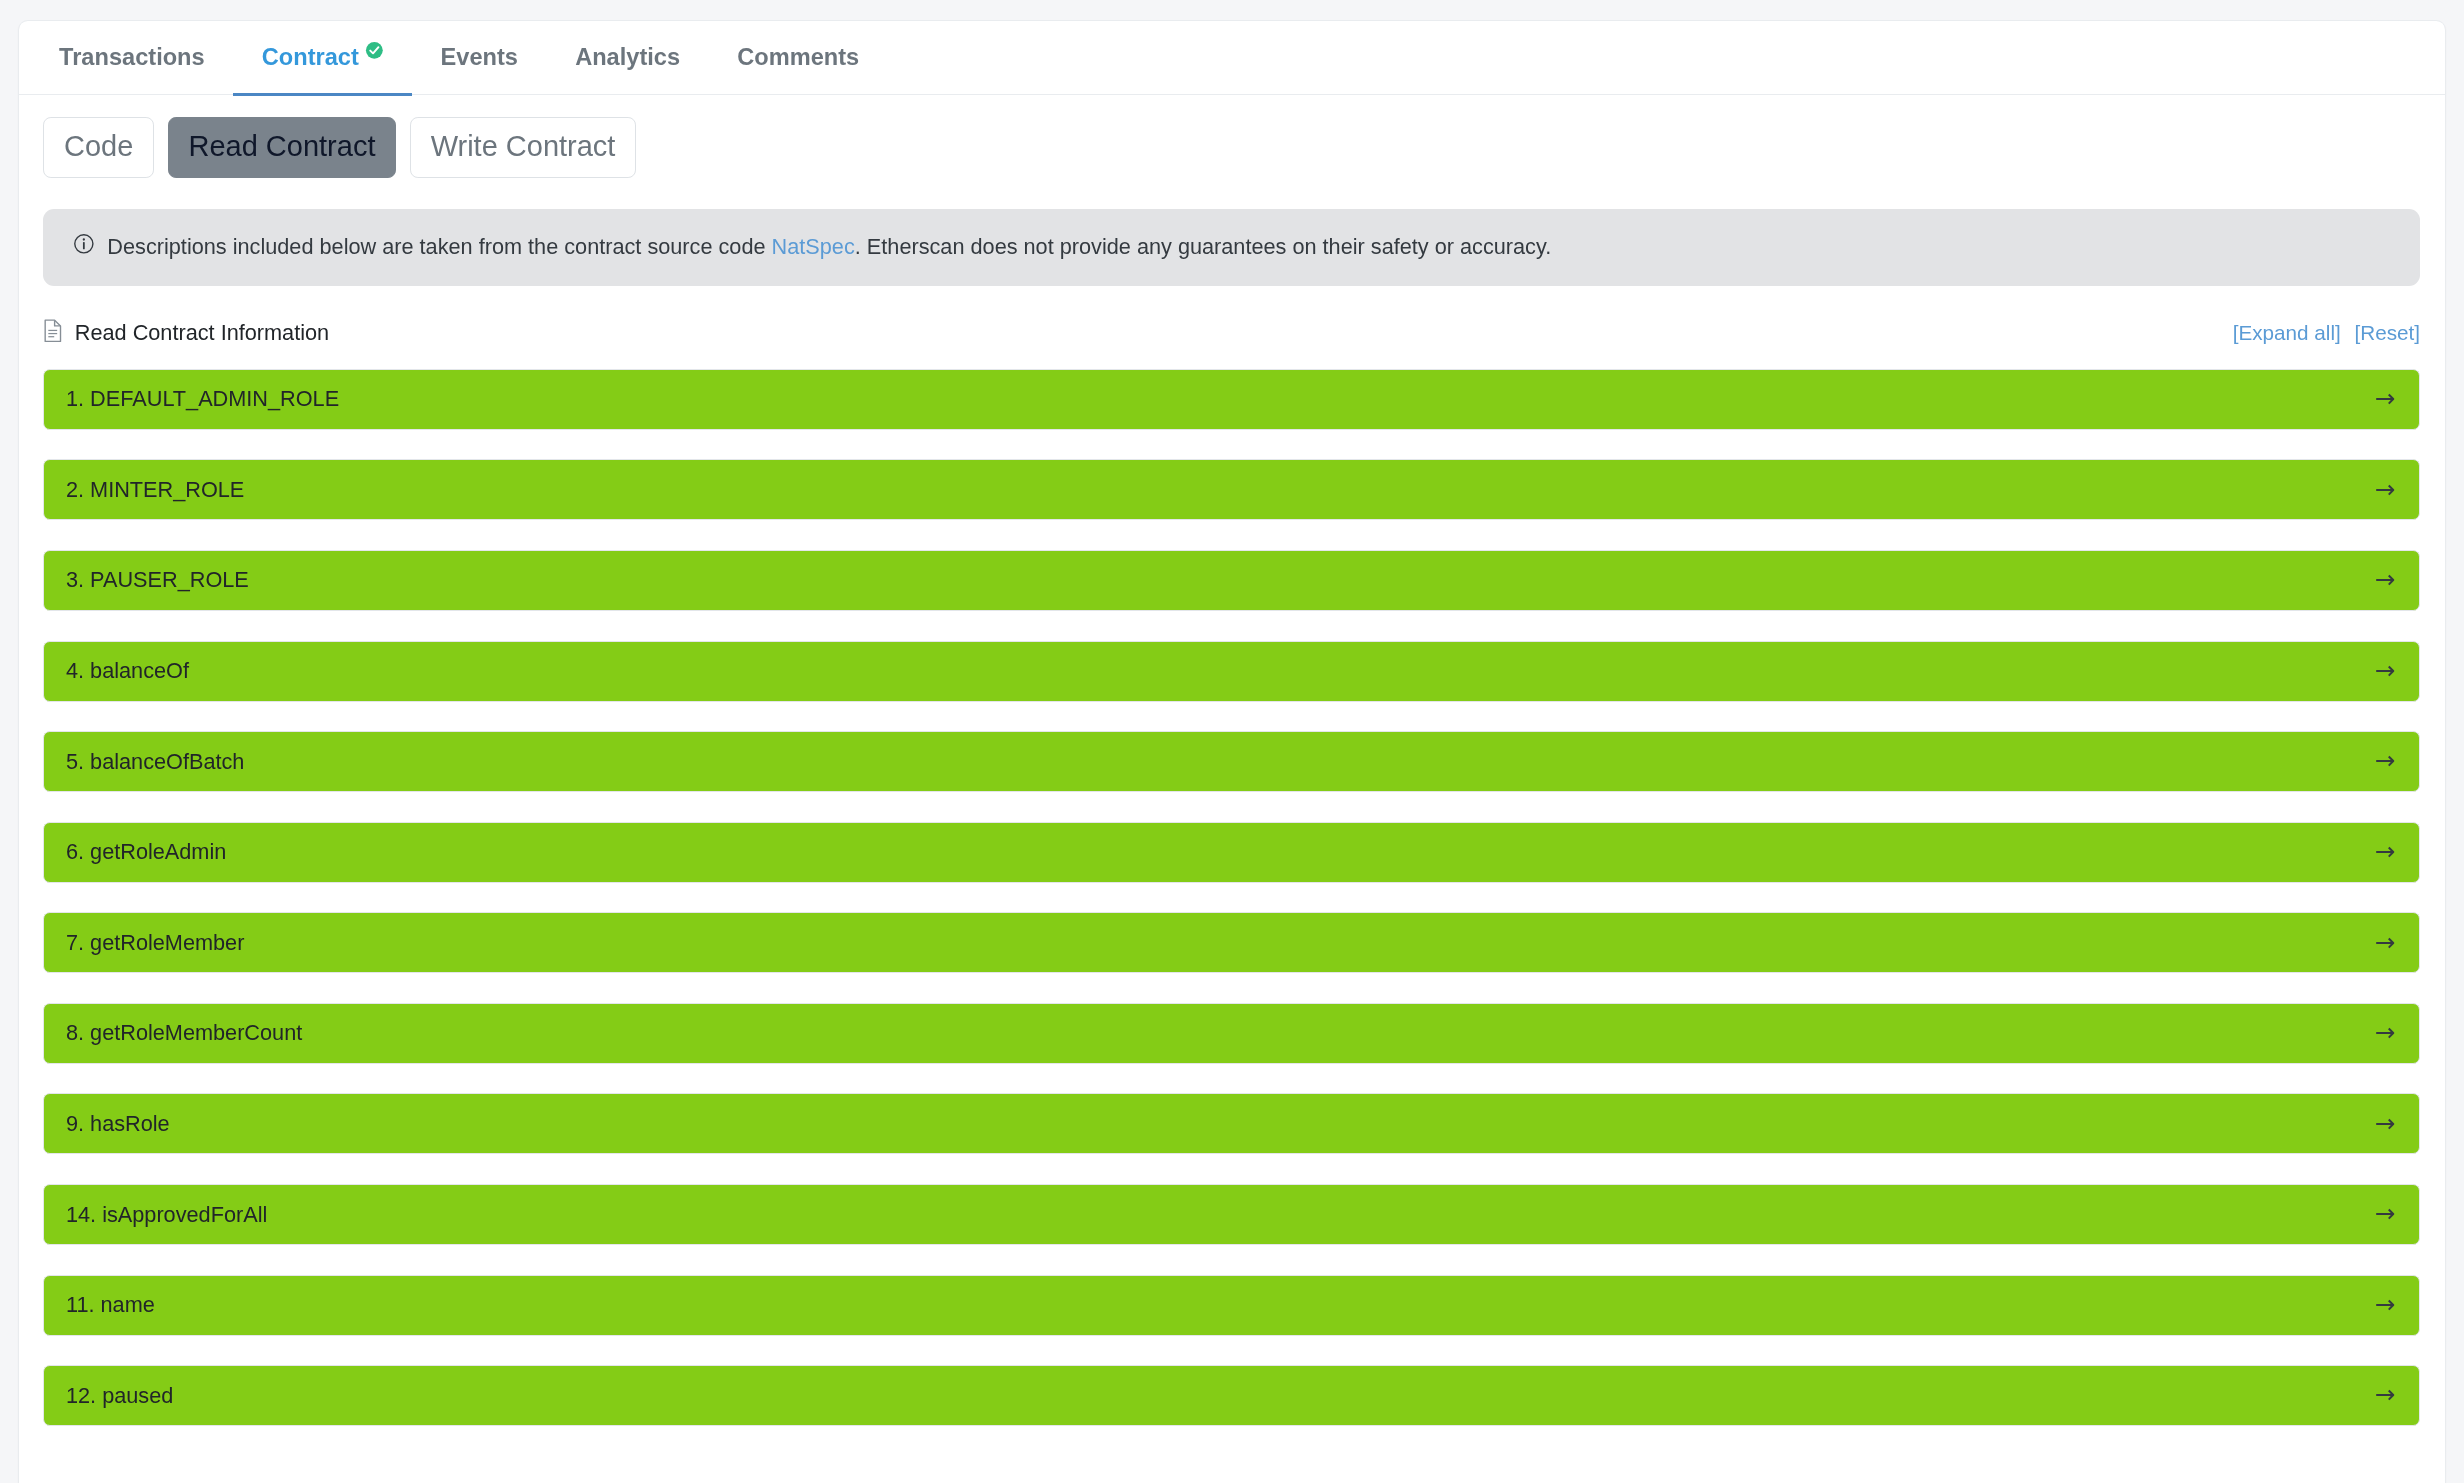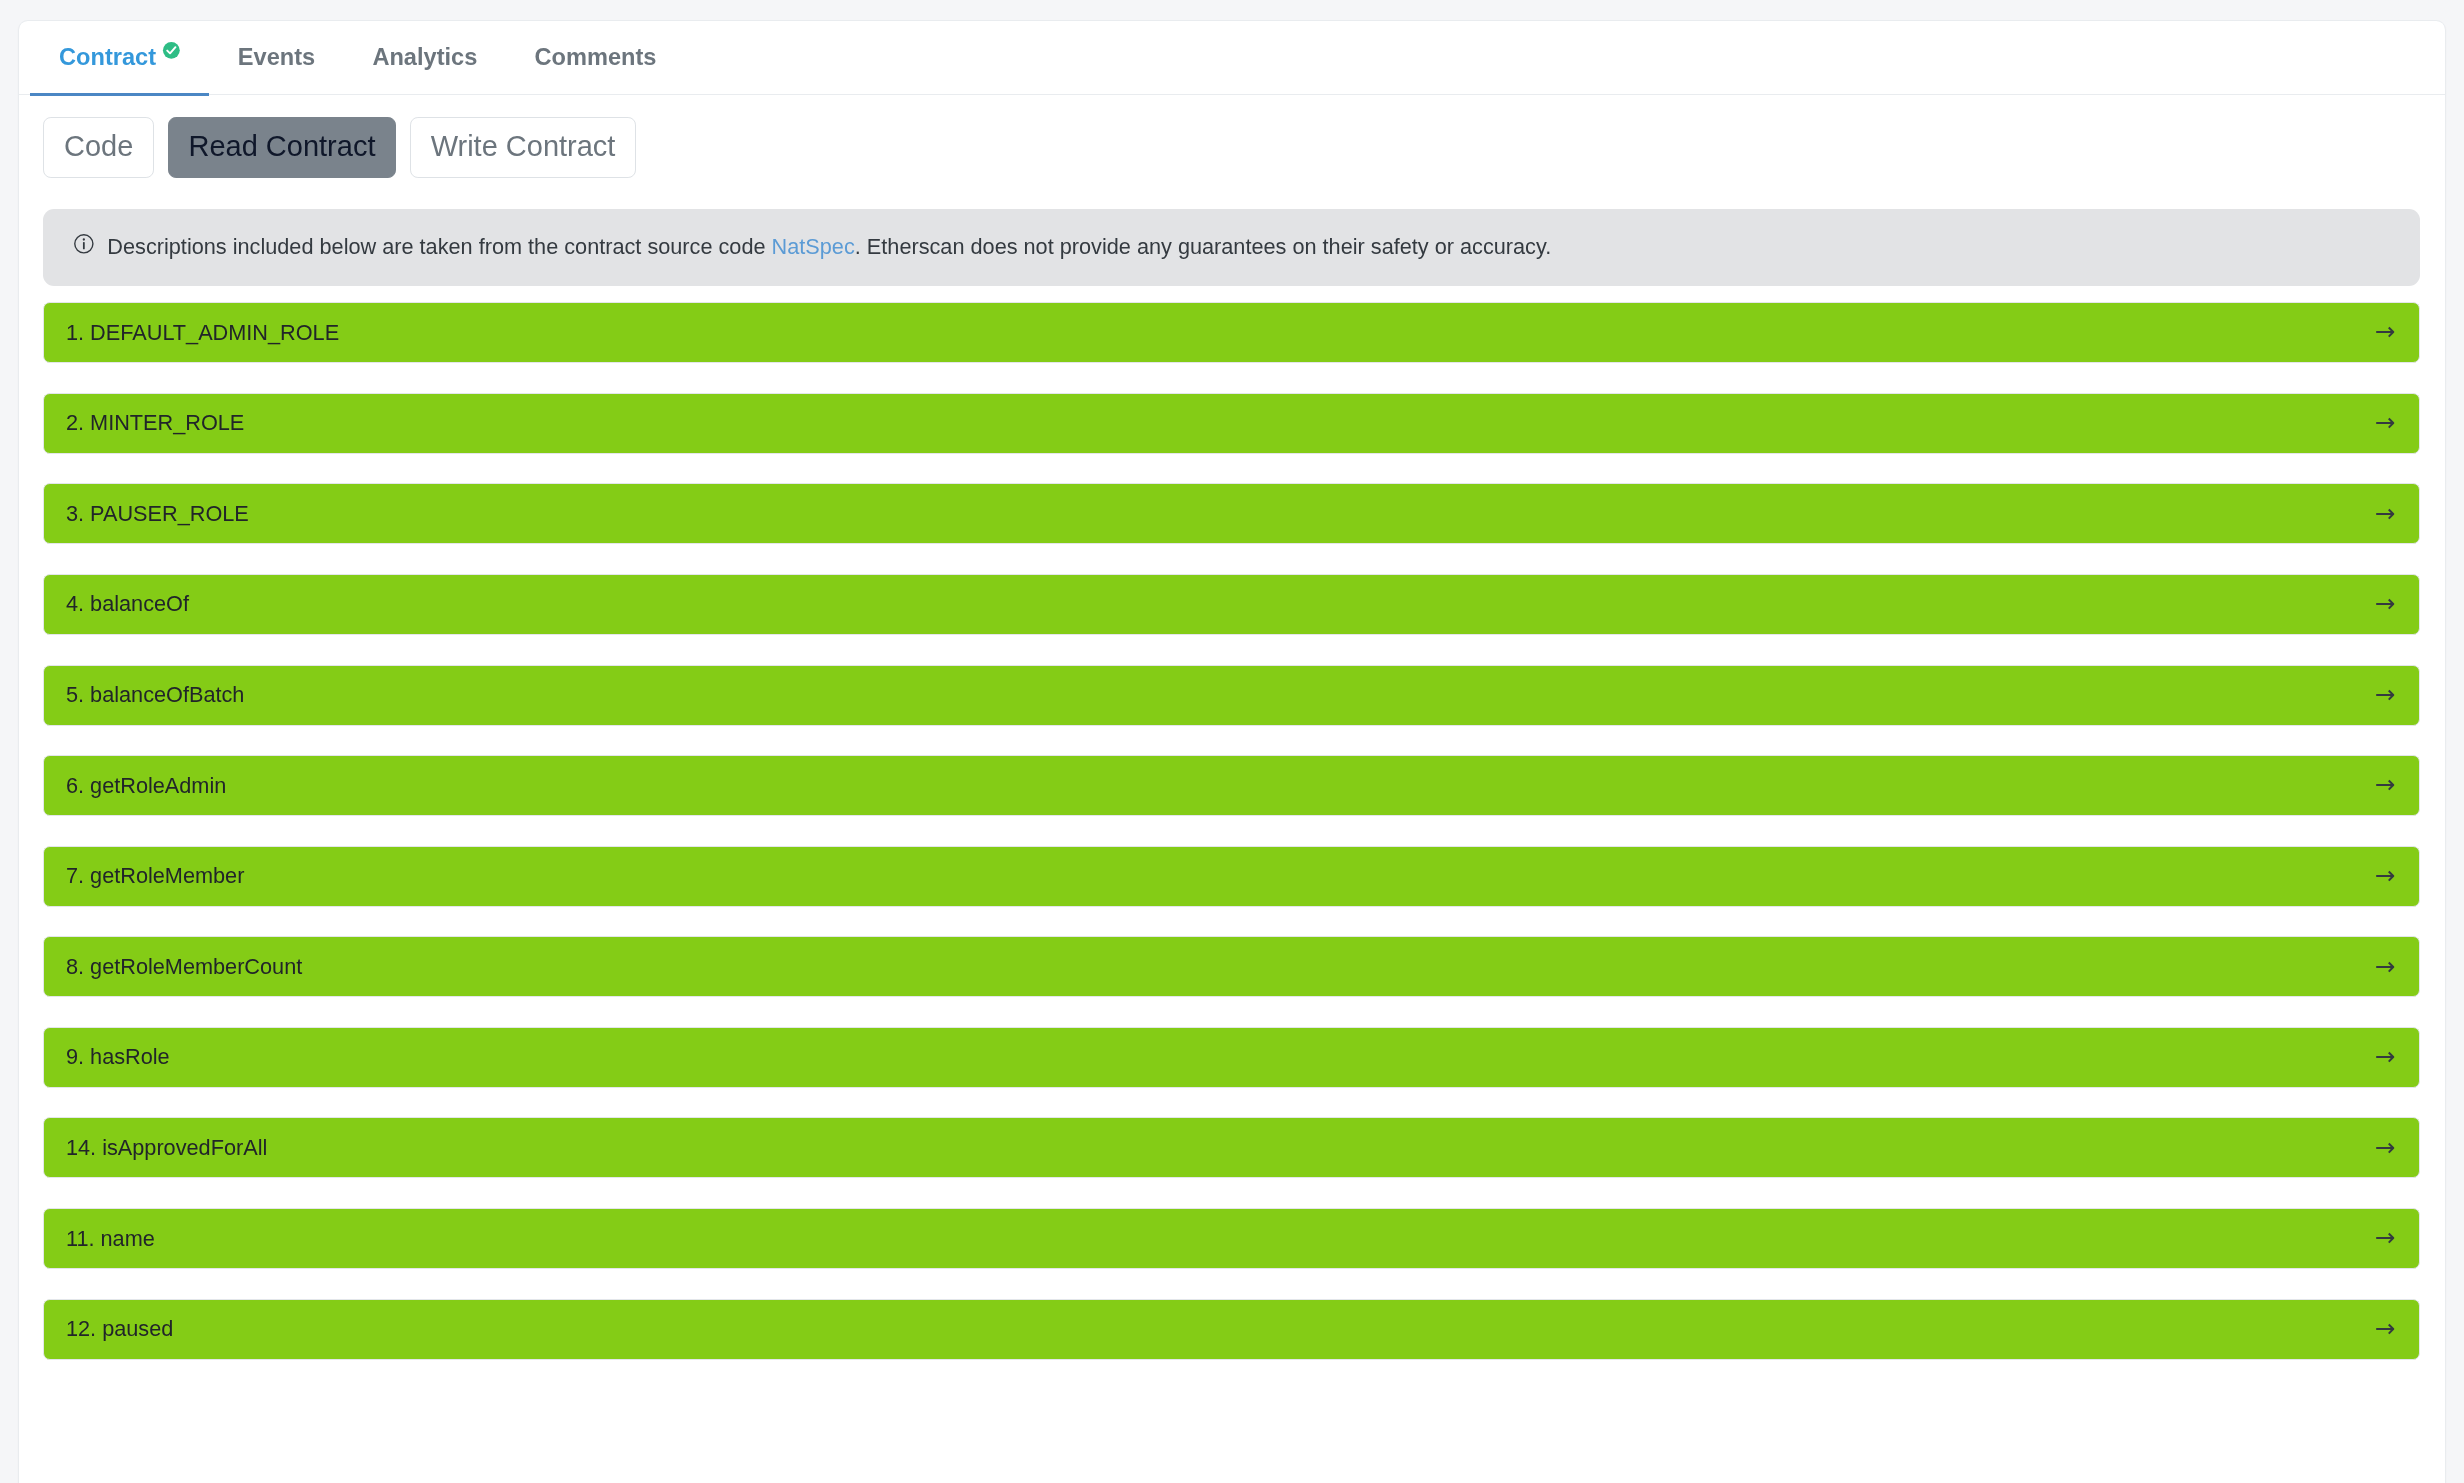--- a/index.html
+++ b/index.html
@@ -229,20 +229,23 @@
       <div class="wm-bar" style="left:75px; top:106px;height:65px;"></div>
       <div class="wm-bar" style="left:110px;top:95px; height:57px;"></div>
     </div>
     <div class="wm-cjk">律动</div>
     <div class="wm-brand">BLOCKBEATS</div>
   </div>
 
   <div class="card">
 
     <div class="tabbar">
+      <div class="tab">
+        <span>Transactions</span>
+      </div>
       <div class="tab active">
         <span>Contract</span>
         <span class="verified-badge">
           <svg width="18.7" height="18.7" viewBox="0 0 20 20">
             <circle cx="10" cy="10" r="9" fill="#2ebd85"></circle>
             <path d="M5.6 10.3 L8.6 13.2 L14.4 6.6" fill="none" stroke="#ffffff" stroke-width="2.1" stroke-linecap="round" stroke-linejoin="round"></path>
           </svg>
         </span>
       </div>
       <div class="tab">
@@ -266,20 +269,38 @@
       <span class="info-icon">
         <svg width="21.7" height="21.7" viewBox="0 0 22 22">
           <circle cx="11" cy="11" r="9.2" fill="none" stroke="#343a40" stroke-width="1.4"></circle>
           <circle cx="11" cy="6.6" r="1.15" fill="#343a40"></circle>
           <rect x="10.1" y="9.2" width="1.8" height="7.4" rx="0.7" fill="#343a40"></rect>
         </svg>
       </span>
       <span><span>Descriptions included below are taken from the contract source code </span><a href="#">NatSpec</a><span>. Etherscan does not provide any guarantees on their safety or accuracy.</span></span>
     </div>
 
+    <div class="sec-head">
+      <div class="sec-head-left">
+        <span>
+          <svg width="19.7" height="23.6" viewBox="0 0 20 24">
+            <path d="M2.2 1.2 h9.6 L17.8 7 v15.8 H2.2 Z" fill="#ffffff" stroke="#868e96" stroke-width="1.4" stroke-linejoin="round"></path>
+            <path d="M11.8 1.4 V7 H17.6" fill="none" stroke="#868e96" stroke-width="1.4" stroke-linejoin="round"></path>
+            <rect x="5.4" y="11" width="9" height="1.25" fill="#868e96"></rect>
+            <rect x="5.4" y="14.2" width="9" height="1.25" fill="#868e96"></rect>
+            <rect x="5.4" y="17.4" width="6" height="1.25" fill="#868e96"></rect>
+          </svg>
+        </span>
+        <span>Read Contract Information</span>
+      </div>
+      <div class="sec-head-right">
+        <a class="lnk" href="#">[Expand all]</a>
+        <a class="lnk" href="#">[Reset]</a>
+      </div>
+    </div>
 
     <div class="fnlist">
 
       <div class="fnrow">
         <span class="fn-label">1. DEFAULT_ADMIN_ROLE</span>
         <span class="fn-arrow">→</span>
       </div>
 
       <div class="fnrow">
         <span class="fn-label">2. MINTER_ROLE</span>

